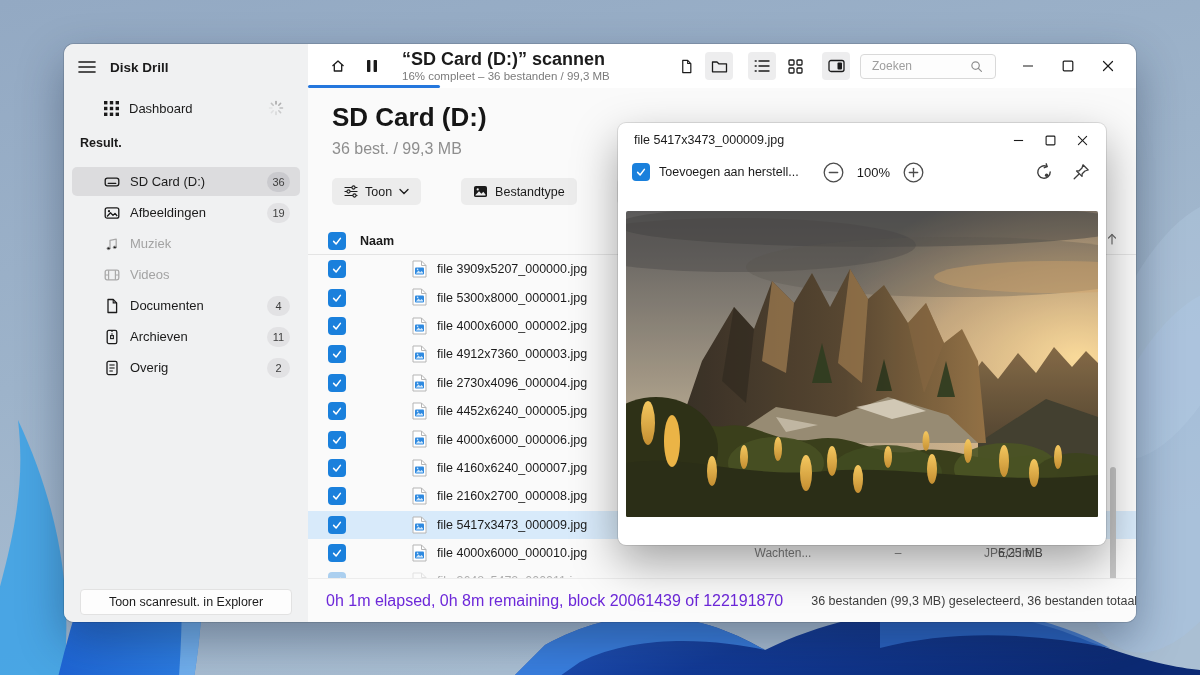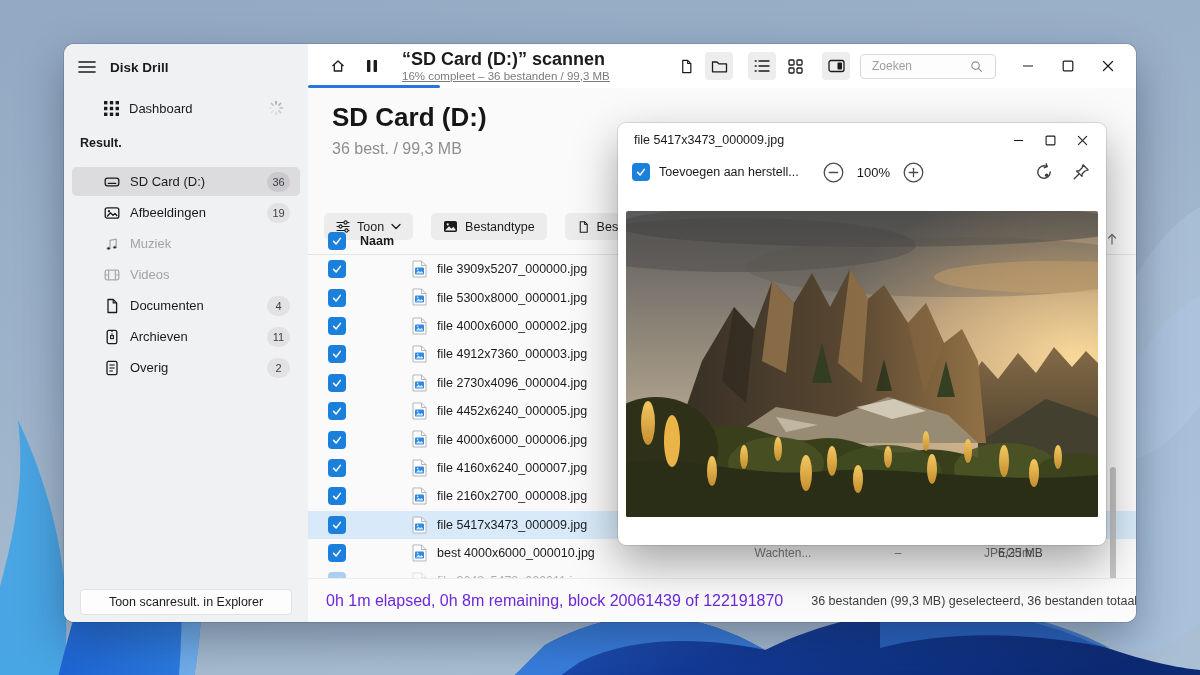--- a/index.html
+++ b/index.html
@@ -35,34 +35,34 @@
   .sb-explorer-btn{margin:auto 16px 7px 16px;height:26px;border-radius:4px;background:#fdfdfd;
     border:1px solid #e2e2e2;font-size:12.5px;color:#1b1b1b;display:flex;align-items:center;justify-content:center;}
 
   
   .main{flex:1;display:flex;flex-direction:column;position:relative;min-width:0;}
   .toolbar{height:44px;background:#ffffff;display:flex;align-items:center;padding:0 14px 0 16px;position:relative;}
   .tb-btn{width:28px;height:28px;border-radius:4px;display:flex;align-items:center;justify-content:center;flex-shrink:0;}
   .tb-btn.active{background:#ededee;}
   .tb-titles{margin-left:16px;line-height:1.15;min-width:0;}
   .tb-scan-title{font-size:18px;font-weight:bold;color:#1b1b1b;white-space:nowrap;}
-  .tb-scan-sub{font-size:11.5px;color:#7b7b7b;white-space:nowrap;text-decoration:underline;}
+  .tb-scan-sub{font-size:11.5px;color:#7b7b7b;white-space:nowrap;}
   .tb-spacer{flex:1;}
   .search-box{width:136px;height:25px;border:1px solid #d9d9d9;border-radius:4px;background:#fdfdfd;
     display:flex;align-items:center;padding:0 6px 0 9px;margin:0 10px 0 10px;}
   .search-box input{border:none;outline:none;background:transparent;width:100px;font-size:12px;color:#444;
     font-family:"Liberation Sans",sans-serif;}
   .search-box input::placeholder{color:#9e9e9e;}
   .progress-track{position:absolute;left:0;bottom:0;width:100%;height:3px;background:transparent;}
   .progress-fill{height:3px;background:#2577dd;border-radius:2px;}
 
   .content{flex:1;position:relative;background:#fafafa;overflow:hidden;}
   .page-title{position:absolute;left:24px;top:14px;font-size:26px;font-weight:bold;color:#161616;}
   .page-sub{position:absolute;left:24px;top:52px;font-size:16px;color:#8e8e8e;}
-  .chips{position:absolute;left:16px;top:90px;display:flex;gap:18px;margin-top:35px;}
+  .chips{position:absolute;left:24px;top:90px;display:flex;gap:40px;}
   .chip{height:27px;border-radius:5px;background:#ececec;display:flex;align-items:center;
     padding:0 12px;font-size:12.5px;color:#1b1b1b;gap:7px;white-space:nowrap;}
 
   .table-header{position:absolute;left:0;top:140px;width:100%;height:27px;border-bottom:1px solid #e4e4e4;
     display:flex;align-items:center;}
   .th-name{font-size:12.5px;font-weight:bold;color:#1b1b1b;margin-left:14px;}
   .sort-arrow{position:absolute;right:18px;top:4px;}
 
   .rows{position:absolute;left:0;top:167px;right:0;bottom:0;overflow:hidden;}
   .file-row{position:relative;height:28.4px;display:flex;align-items:center;}
@@ -615,21 +615,21 @@
                   <polyline points="3.5,8.5 6.8,12 12.5,4.5" fill="none" stroke="#fff" stroke-width="2" stroke-linecap="round" stroke-linejoin="round"></polyline>
                 </svg>
               </div>
               <svg class="row-icon" width="15" height="18" viewBox="0 0 15 18">
                 <path d="M1 1 H9.5 L14 5.5 V17 H1 Z" fill="#ffffff" stroke="#b5b5b5" stroke-width="1"></path>
                 <path d="M9.5 1 V5.5 H14" fill="none" stroke="#b5b5b5" stroke-width="1"></path>
                 <rect x="3" y="7.5" width="9" height="7" rx="1" fill="#2f8ae0"></rect>
                 <path d="M4 13.2 L6.5 10.4 L8.2 12.2 L9.6 10.9 L11 12.6 V13.5 H4 Z" fill="#cfe6fa"></path>
                 <circle cx="5.6" cy="9.4" r="0.8" fill="#cfe6fa"></circle>
               </svg>
-              <span class="row-name">best 4000x6000_000010.jpg</span>
+              <span class="row-name">file 4000x6000_000010.jpg</span>
               <span class="cell cell-status">Wachten...</span>
               <span class="cell cell-date">–</span>
               <span class="cell cell-type">JPEG Im...</span>
               <span class="cell cell-size">6,25 MB</span>
             </div>
 
             <div class="file-row partial">
               <div class="checkbox row-check">
                 <svg width="12" height="12" viewBox="0 0 16 16">
                   <polyline points="3.5,8.5 6.8,12 12.5,4.5" fill="none" stroke="#fff" stroke-width="2" stroke-linecap="round" stroke-linejoin="round"></polyline>

